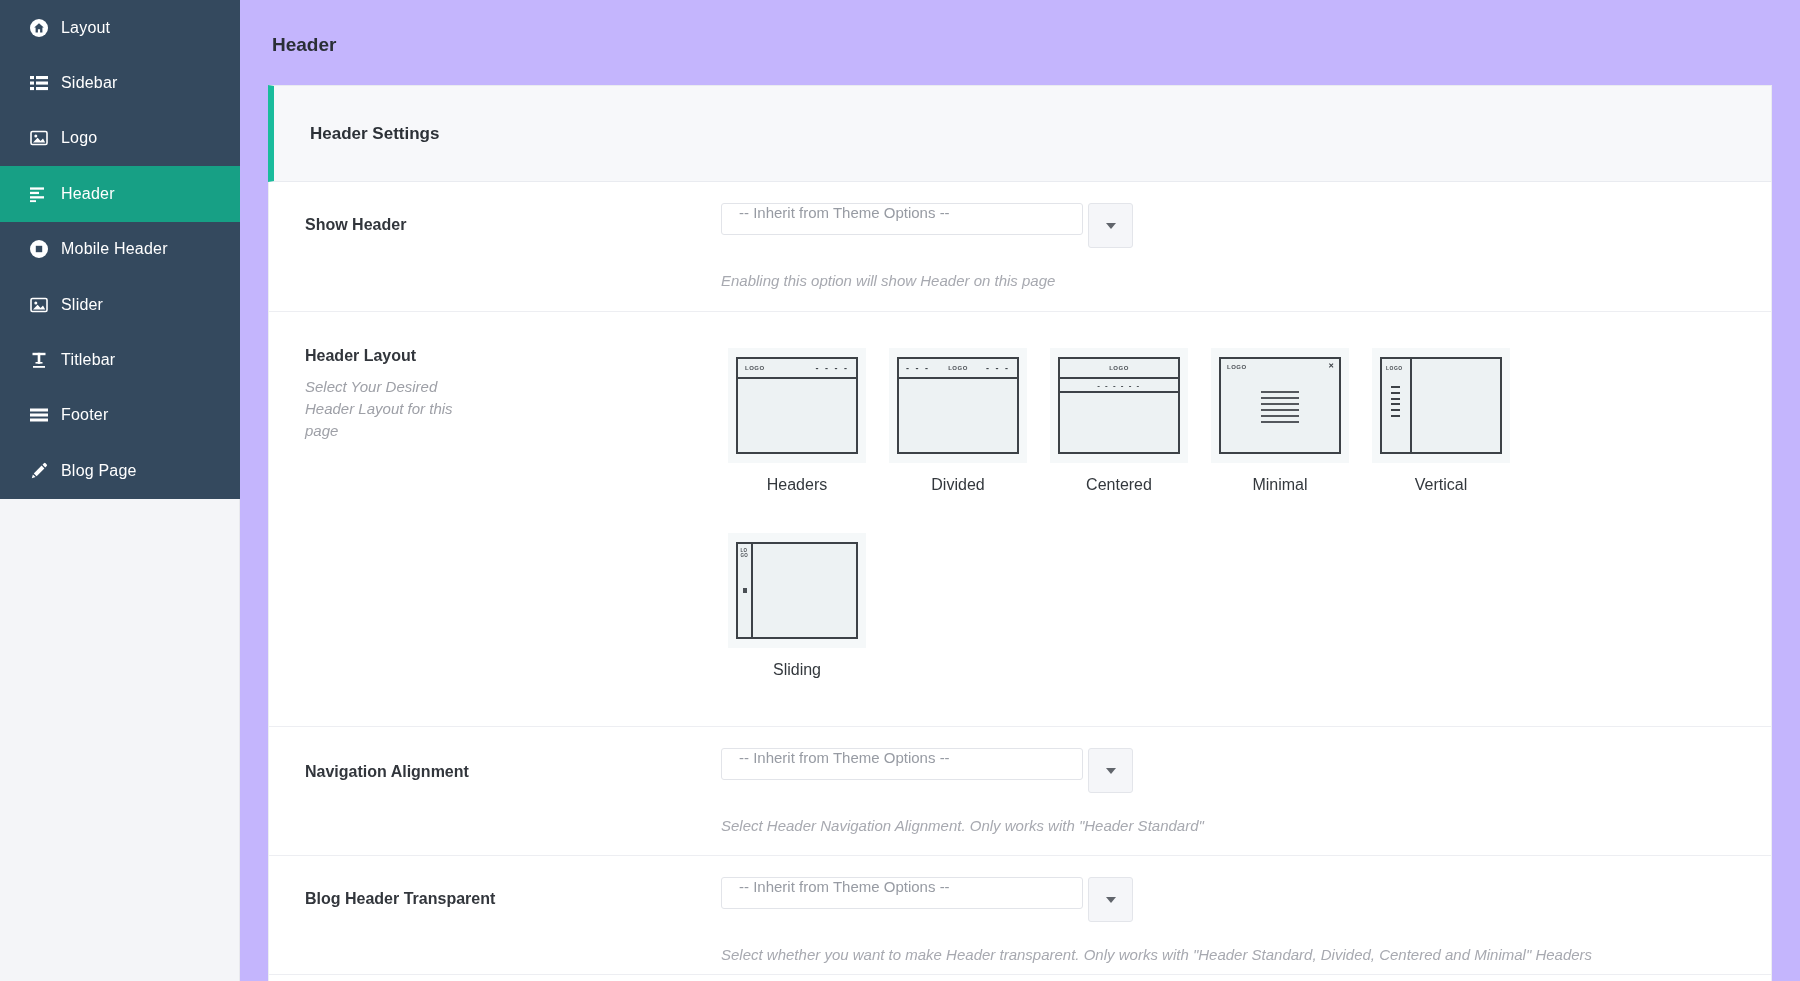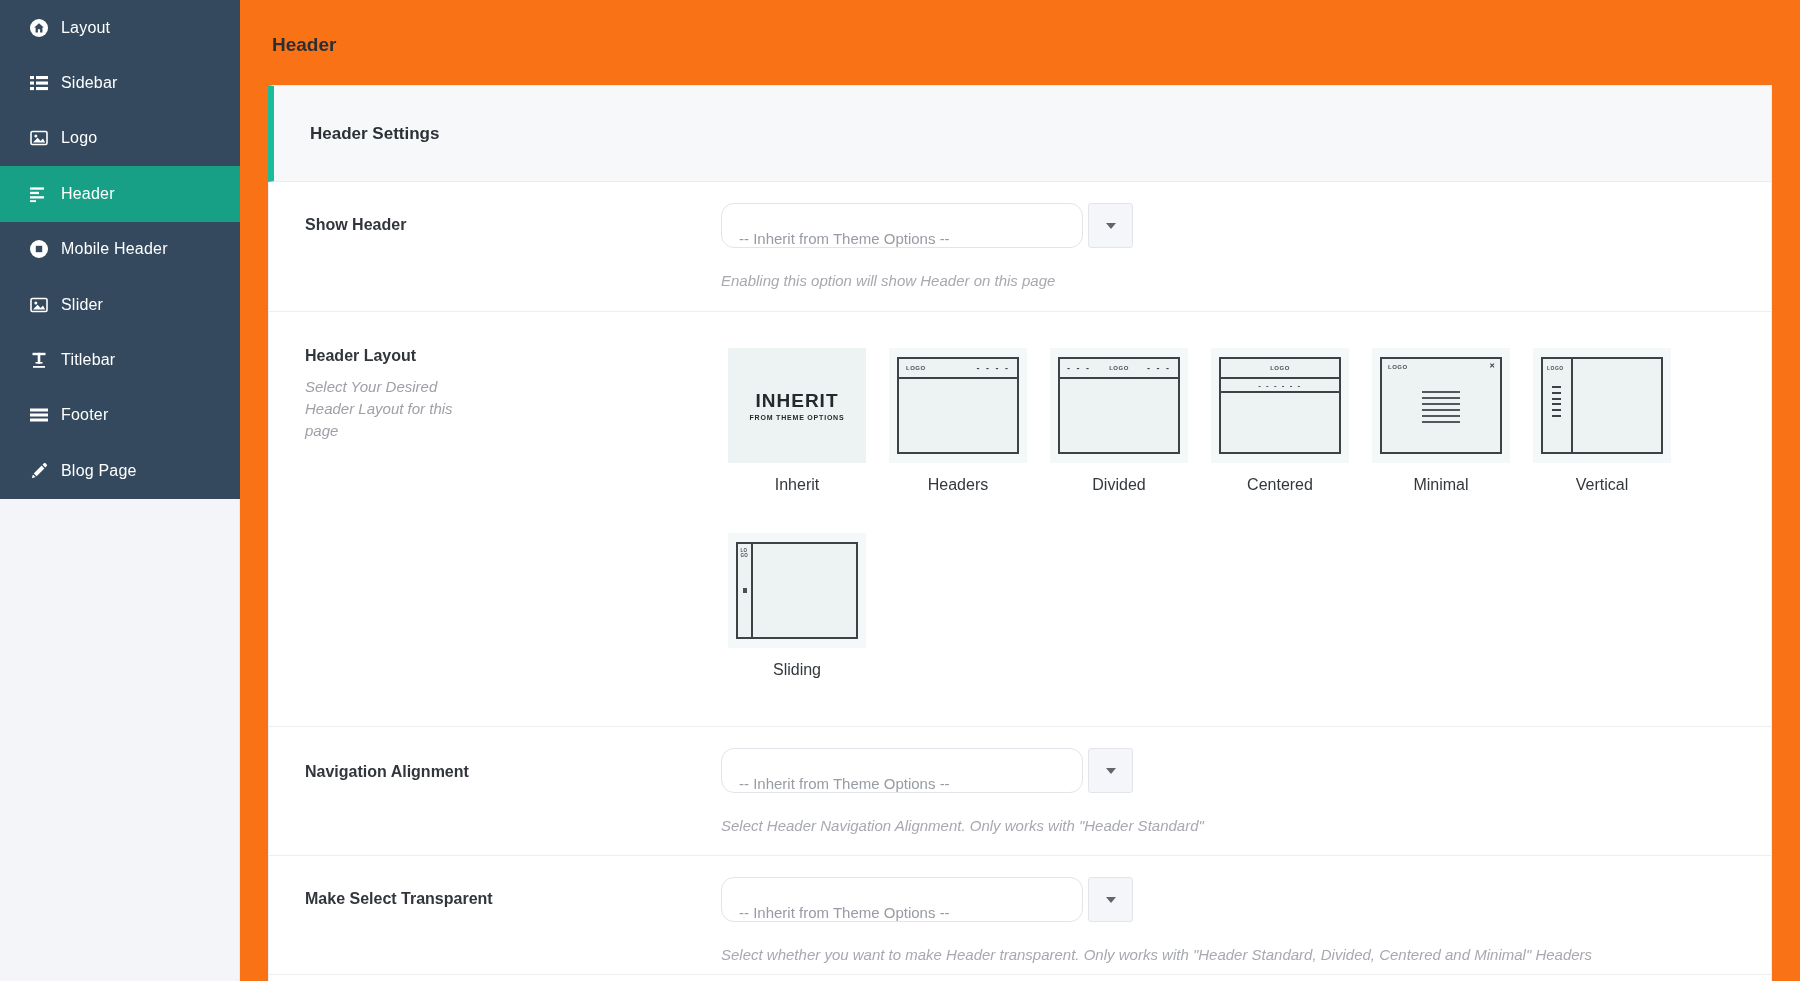--- a/index.html
+++ b/index.html
@@ -1,18 +1,18 @@
 <!DOCTYPE html>
 <html><head>
 <meta charset="utf-8">
 <style>
   * { margin:0; padding:0; box-sizing:border-box; }
   html,body { background:#f2f3f7; }
   body { font-family:"Liberation Sans", sans-serif; }
-  .stage { position:relative; width:1800px; height:981px; overflow:hidden; background:#f97316; }
+  .stage { position:relative; width:1800px; height:981px; overflow:hidden; background:#c4b5fd; }
 
   
   .sidebar { position:absolute; left:0; top:0; width:240px; height:981px;
              background:#f4f5f8; border-right:1px solid #e8e9ed; }
   .nav { position:absolute; left:0; top:0; width:240px; background:#34495e; }
   .nav-item { display:flex; align-items:center; height:55.4px; padding-left:30px;
               cursor:pointer; color:#ffffff; }
   .nav-item .nico { width:18px; height:18px; margin-right:13px; flex:0 0 18px; display:block; }
   .nav-item .nlabel { font-size:16px; font-weight:500; letter-spacing:.2px; white-space:nowrap; }
   .nav-item.active { background:#17a085; }
@@ -37,22 +37,22 @@
   .row-3 { height:129px; }
   .row-4 { height:119px; }
   .row-label { position:absolute; left:36px; top:34px; font-size:16px; font-weight:600; color:#32363c; white-space:nowrap; }
   .row-sublabel { position:absolute; left:36px; top:64px; width:158px;
                   font-size:15px; font-style:italic; color:#9ea0a7; line-height:22px; }
   .row-control { position:absolute; left:452px; top:21px; }
   .help { margin-top:24px; font-size:15px; font-style:italic; color:#a7a9b0; white-space:nowrap; }
 
   
   .select-group { display:flex; gap:5px; }
-  .select-box { width:362px; height:45px; background:#fff; border:1px solid #e2e4e9; border-radius:13px;
-                display:flex; align-items:flex-end; padding:0 17px; cursor:pointer; }
+  .select-box { width:362px; height:32px; background:#fff; border:1px solid #e2e4e9; border-radius:3px;
+                display:flex; align-items:flex-start; padding:0 17px; cursor:pointer; }
   .select-value { font-size:15px; color:#979ba3; white-space:nowrap; }
   .select-caret { width:45px; height:45px; background:#f5f6f9; border:1px solid #e3e5ea; border-radius:3px;
                   display:flex; align-items:center; justify-content:center; cursor:pointer; }
   .caret-glyph { width:0; height:0; border-left:5px solid transparent; border-right:5px solid transparent;
                  border-top:6px solid #61656c; }
 
   
   .tiles-row { position:absolute; left:459px; top:36px; display:flex; gap:23px; }
   .tiles-row2 { position:absolute; left:459px; top:221px; display:flex; }
   .tile-item { width:138px; display:flex; flex-direction:column; align-items:center; cursor:pointer; }
@@ -228,27 +228,20 @@
           <div class="help">Enabling this option will show Header on this page</div>
         </div>
       </div>
 
       <div class="row row-2">
         <div class="row-label" style="top:35px;">Header Layout</div>
         <div class="row-sublabel">Select Your Desired Header Layout for this page</div>
 
         <div class="tiles-row">
 
-          <div class="tile-item">
-            <div class="tile tile-inherit">
-              <span class="inherit-big">INHERIT</span>
-              <span class="inherit-small">FROM THEME OPTIONS</span>
-            </div>
-            <div class="tile-caption">Inherit</div>
-          </div>
 
           <div class="tile-item">
             <div class="tile">
               <div class="frame">
                 <div class="fbar h1 spread">
                   <span class="mini-logo">LOGO</span>
                   <span class="mini-dash">- - - -</span>
                 </div>
               </div>
             </div>
@@ -343,21 +336,21 @@
             </div>
             <div class="select-caret">
               <span class="caret-glyph"></span>
             </div>
           </div>
           <div class="help">Select Header Navigation Alignment. Only works with "Header Standard"</div>
         </div>
       </div>
 
       <div class="row row-4">
-        <div class="row-label">Make Select Transparent</div>
+        <div class="row-label">Blog Header Transparent</div>
         <div class="row-control">
           <div class="select-group">
             <div class="select-box">
               <span class="select-value">-- Inherit from Theme Options --</span>
             </div>
             <div class="select-caret">
               <span class="caret-glyph"></span>
             </div>
           </div>
           <div class="help">Select whether you want to make Header transparent. Only works with "Header Standard, Divided, Centered and Minimal" Headers</div>

